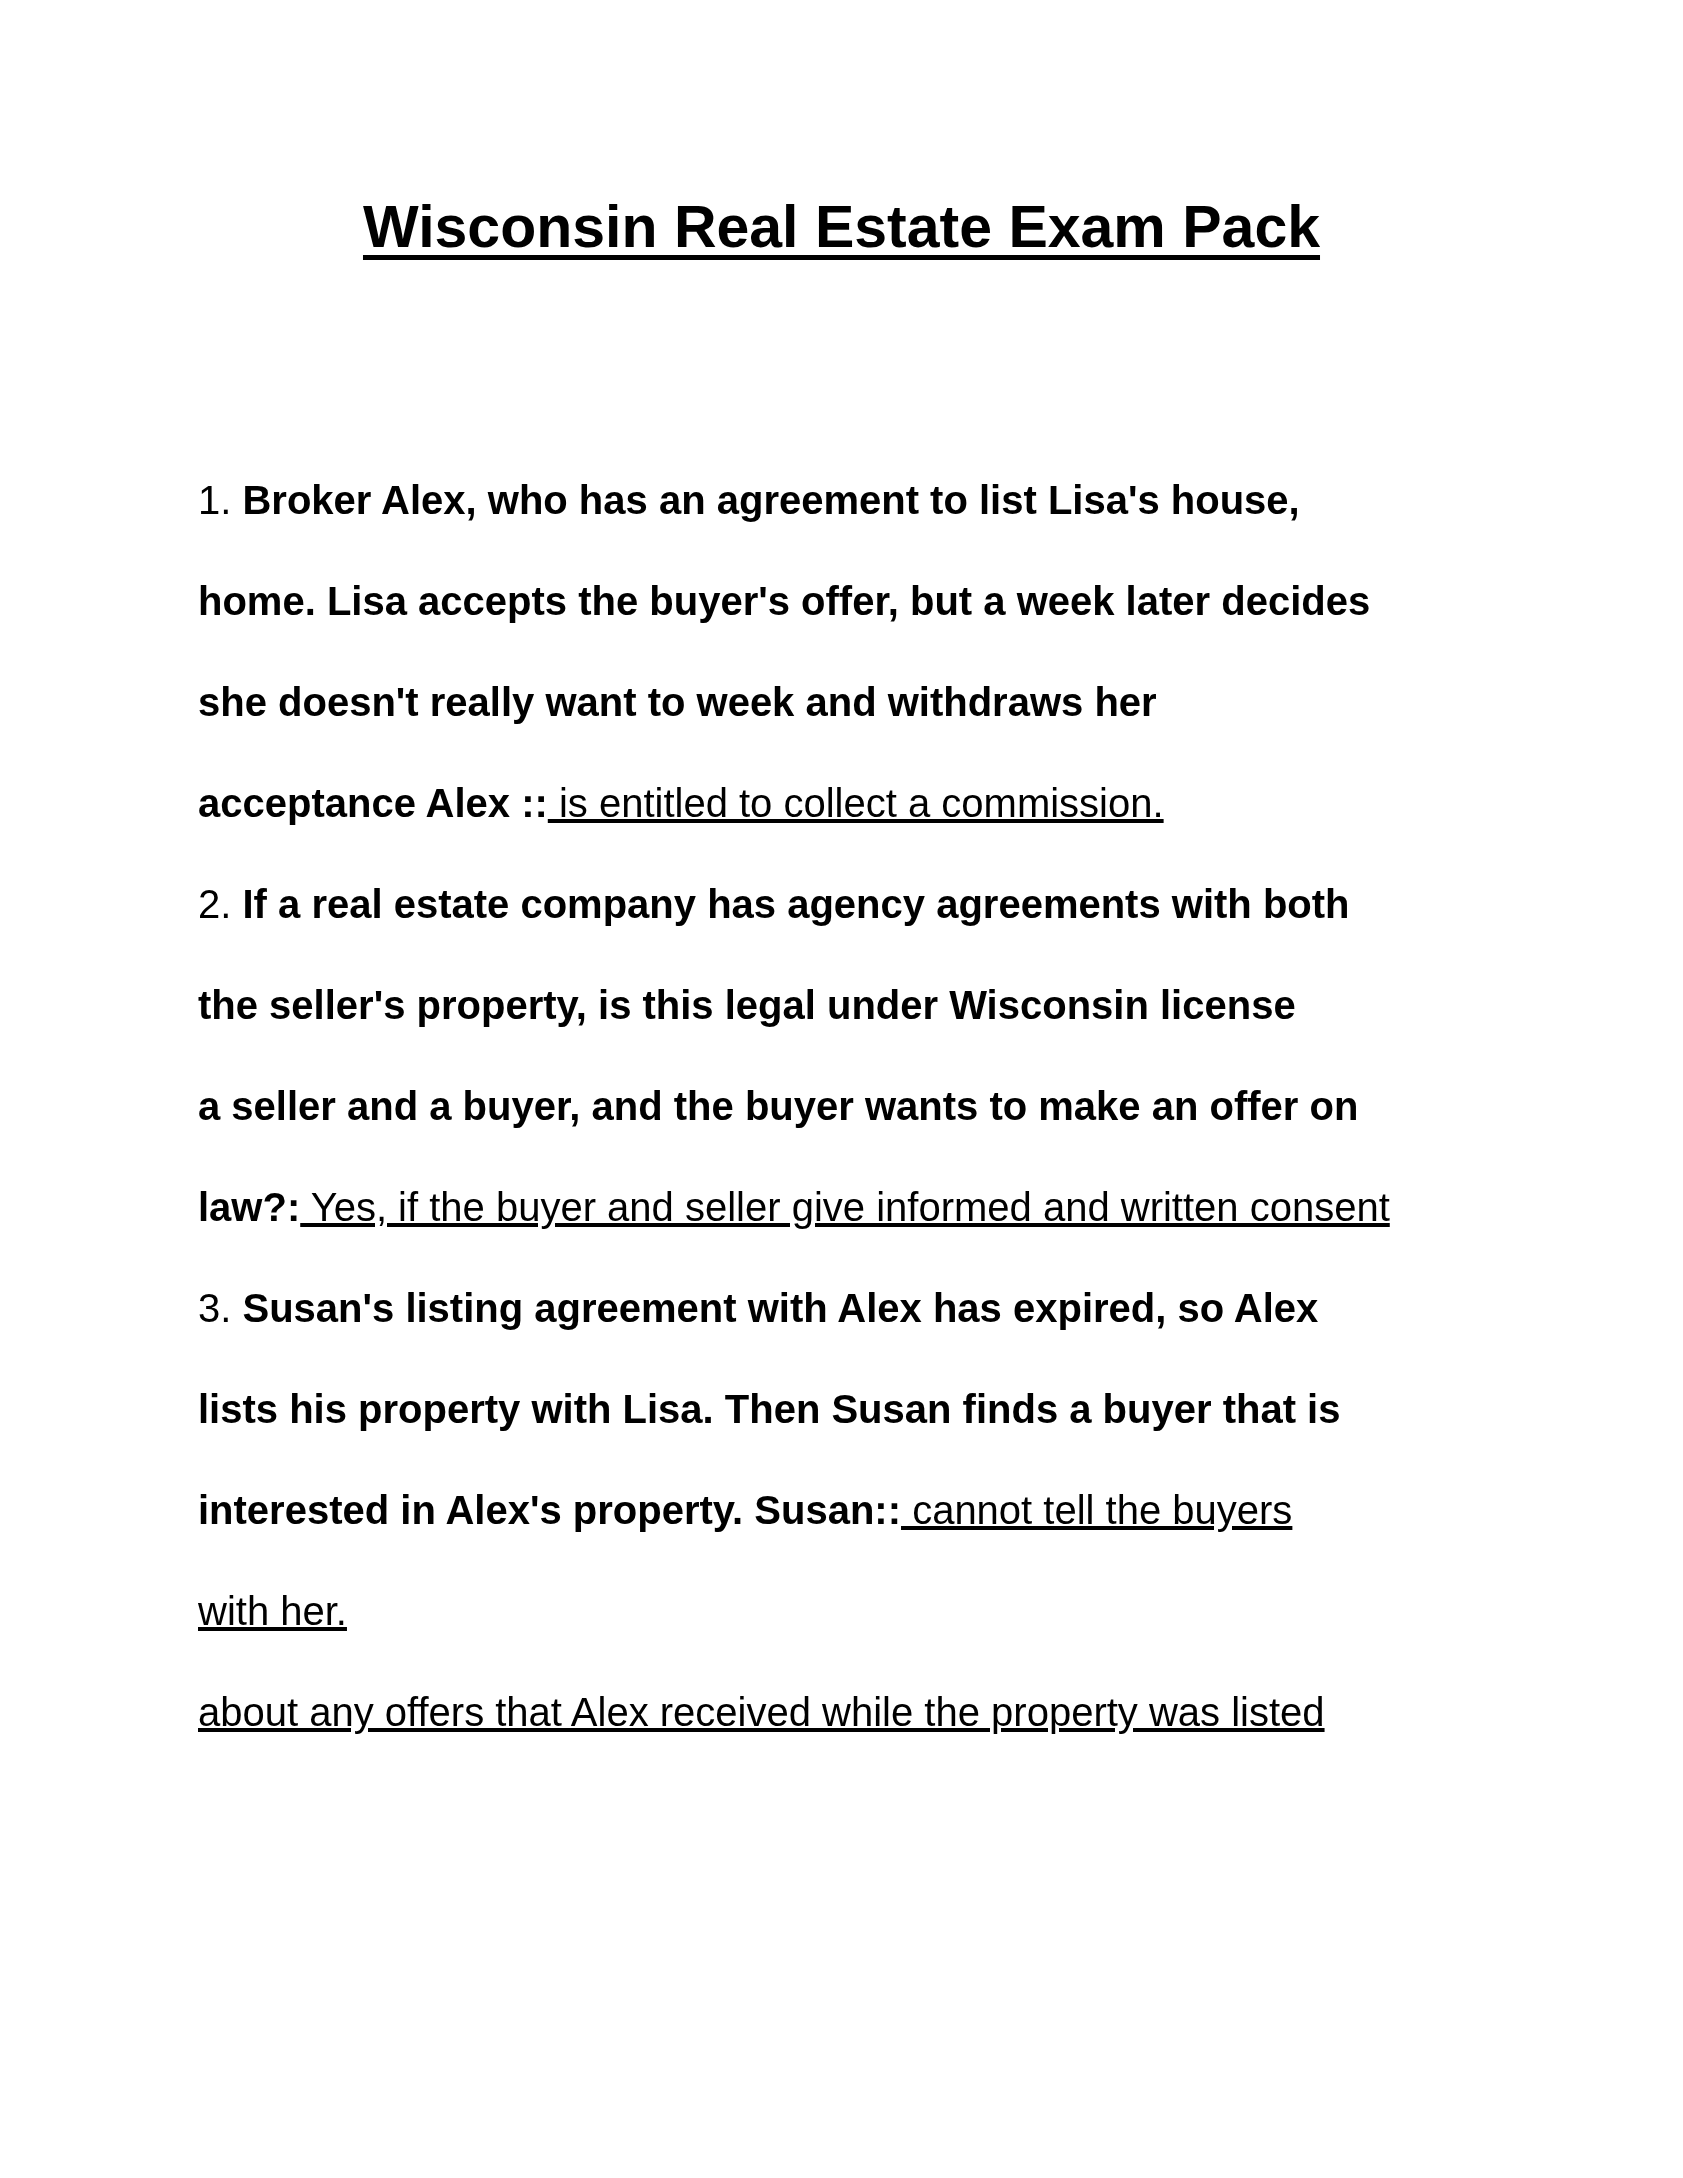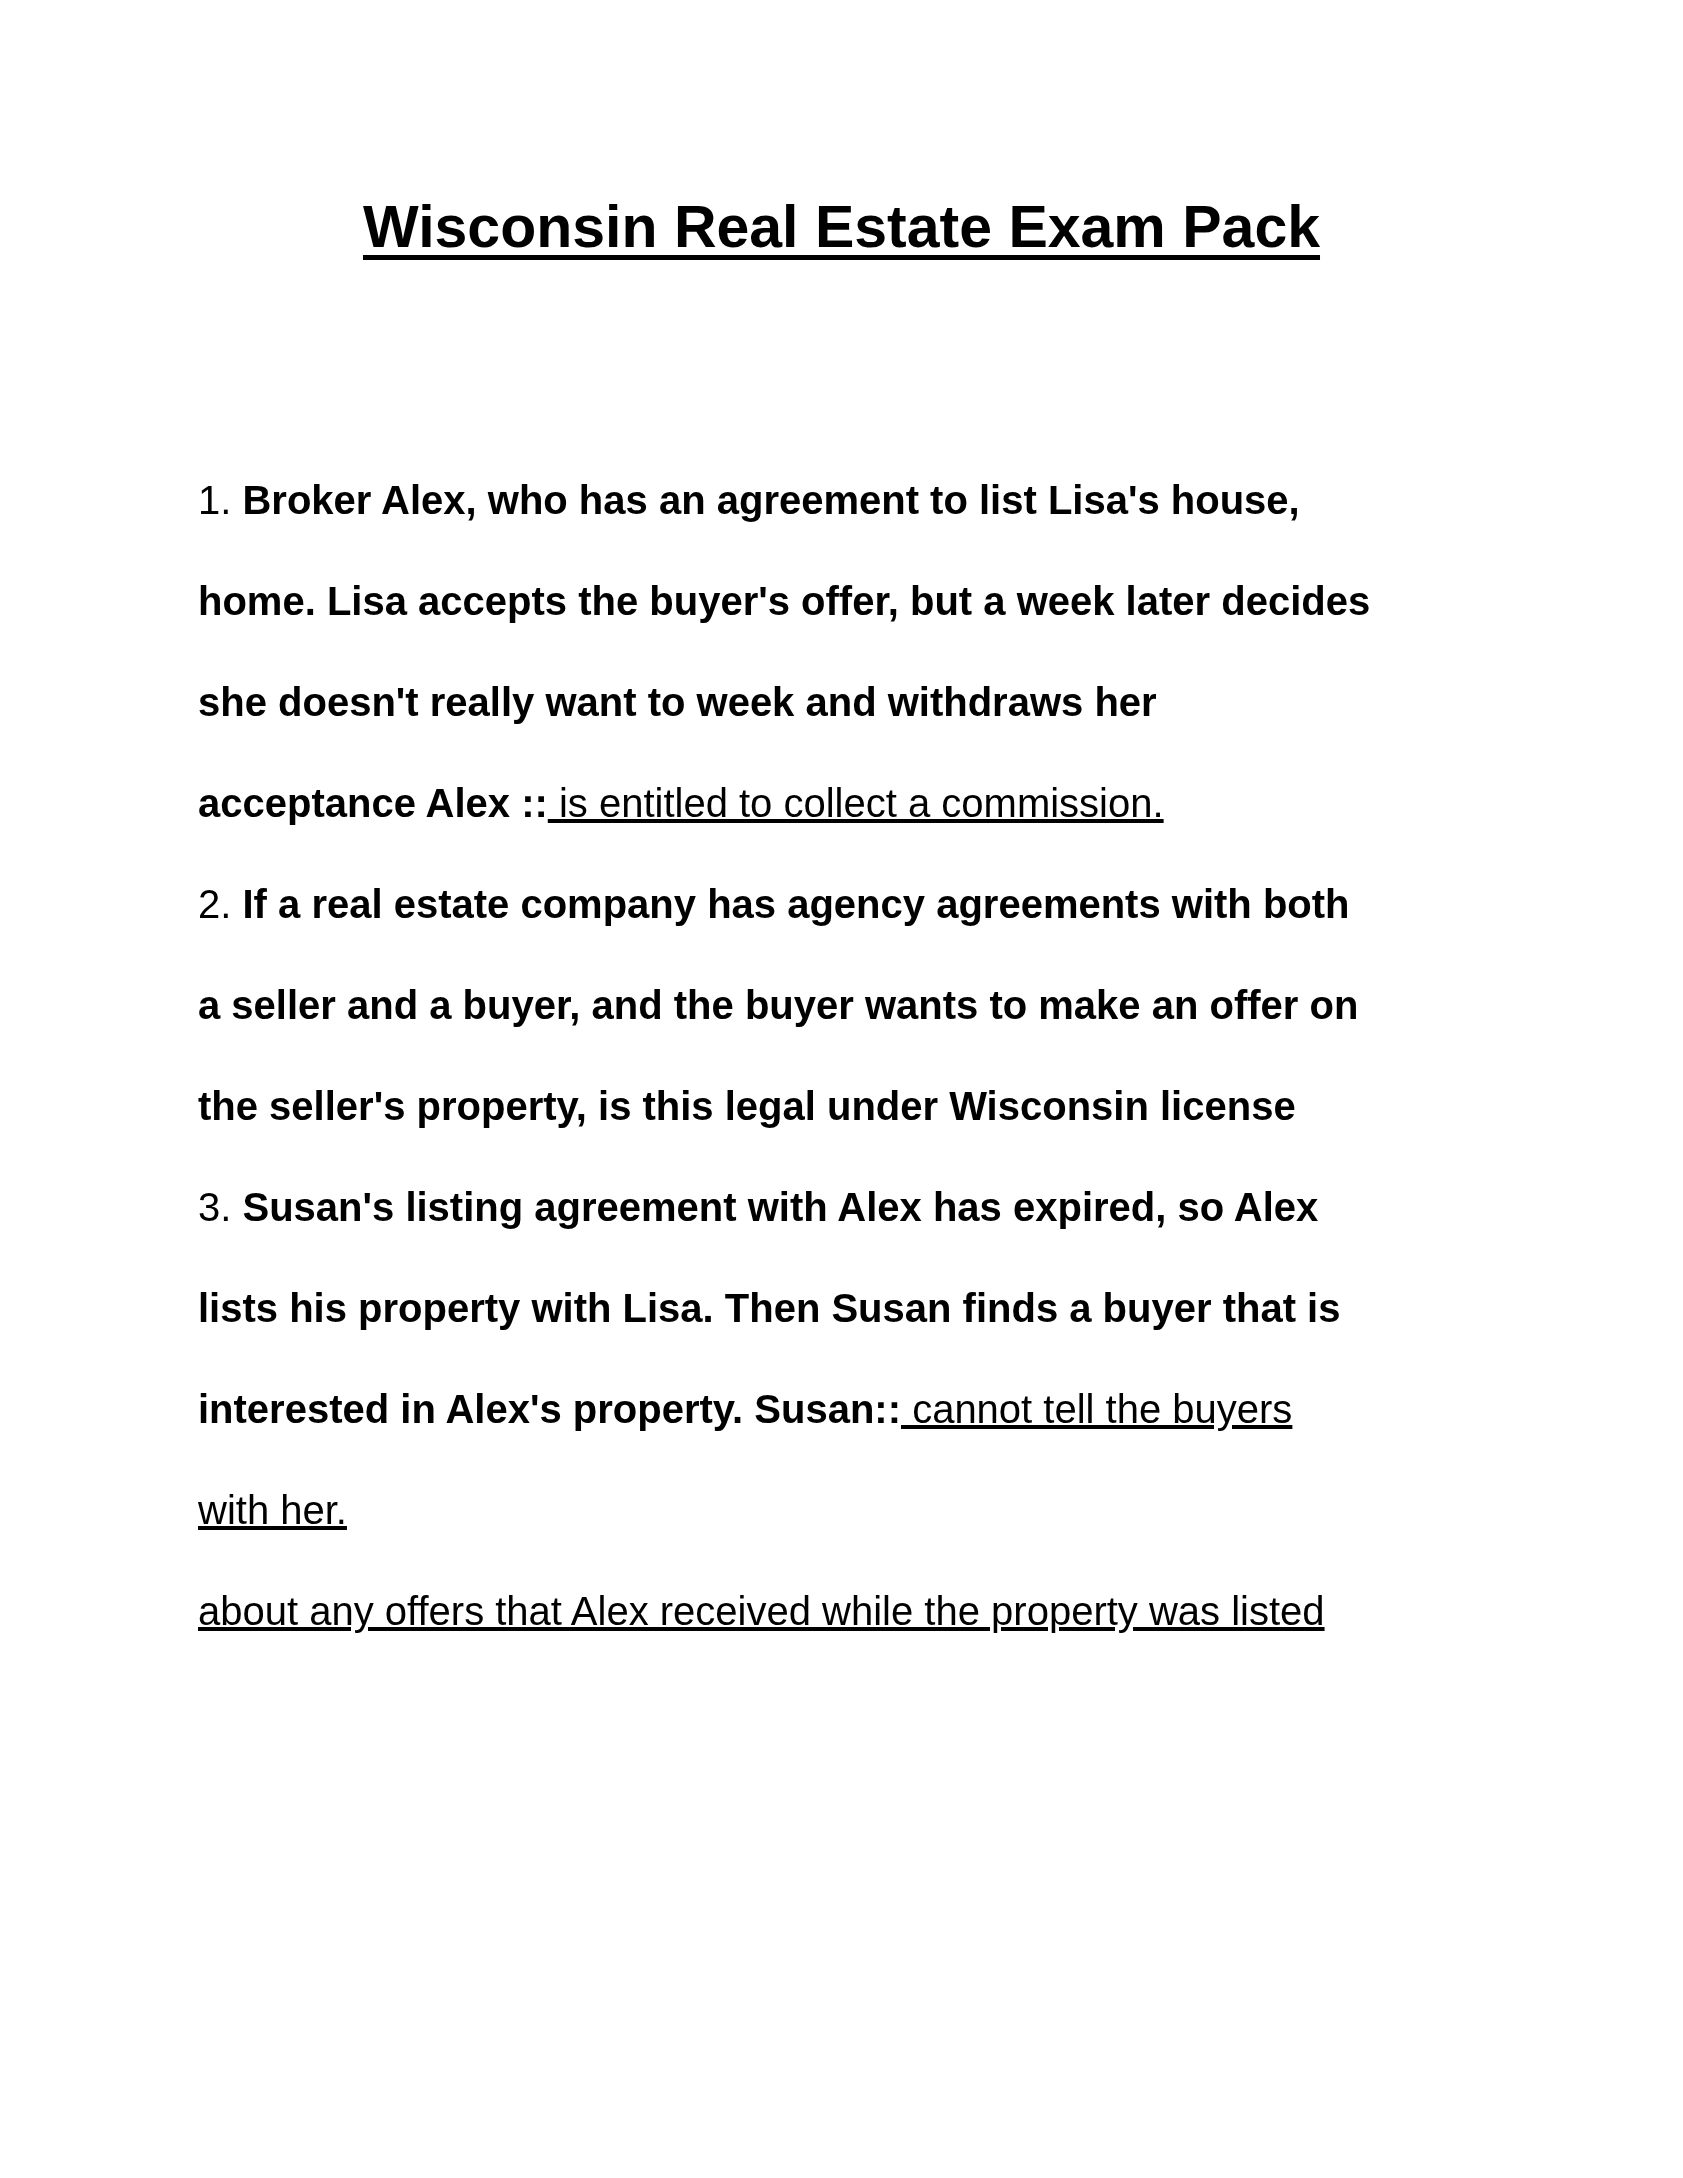--- a/index.html
+++ b/index.html
@@ -24,22 +24,23 @@
 
   <div class="q">
     <span class="line"><span class="num">1.</span> <span class="question">Broker Alex, who has an agreement to list Lisa's house,</span></span>
     <span class="line"><span class="question">home. Lisa accepts the buyer's offer, but a week later decides</span></span>
     <span class="line"><span class="question">she doesn't really want to week and withdraws her</span></span>
     <span class="line"><span class="question">acceptance Alex ::</span><span class="answer"> is entitled to collect a commission.</span></span>
   </div>
 
   <div class="q">
     <span class="line"><span class="num">2.</span> <span class="question">If a real estate company has agency agreements with both</span></span>
+    <span class="line"><span class="question">the seller's property, is this legal under Wisconsin license</span></span>
     <span class="line"><span class="question">a seller and a buyer, and the buyer wants to make an offer on</span></span>
-    <span class="line"><span class="question">the seller's property, is this legal under Wisconsin license</span></span>
+    <span class="line"><span class="question">law?:</span><span class="answer"> Yes, if the buyer and seller give informed and written consent</span></span>
   </div>
 
   <div class="q">
     <span class="line"><span class="num">3.</span> <span class="question">Susan's listing agreement with Alex has expired, so Alex</span></span>
     <span class="line"><span class="question">lists his property with Lisa. Then Susan finds a buyer that is</span></span>
     <span class="line"><span class="question">interested in Alex's property. Susan::</span><span class="answer"> cannot tell the buyers</span></span>
     <span class="line"><span class="answer">with her.</span></span>
     <span class="line"><span class="answer">about any offers that Alex received while the property was listed</span></span>
   </div>
 </div>

